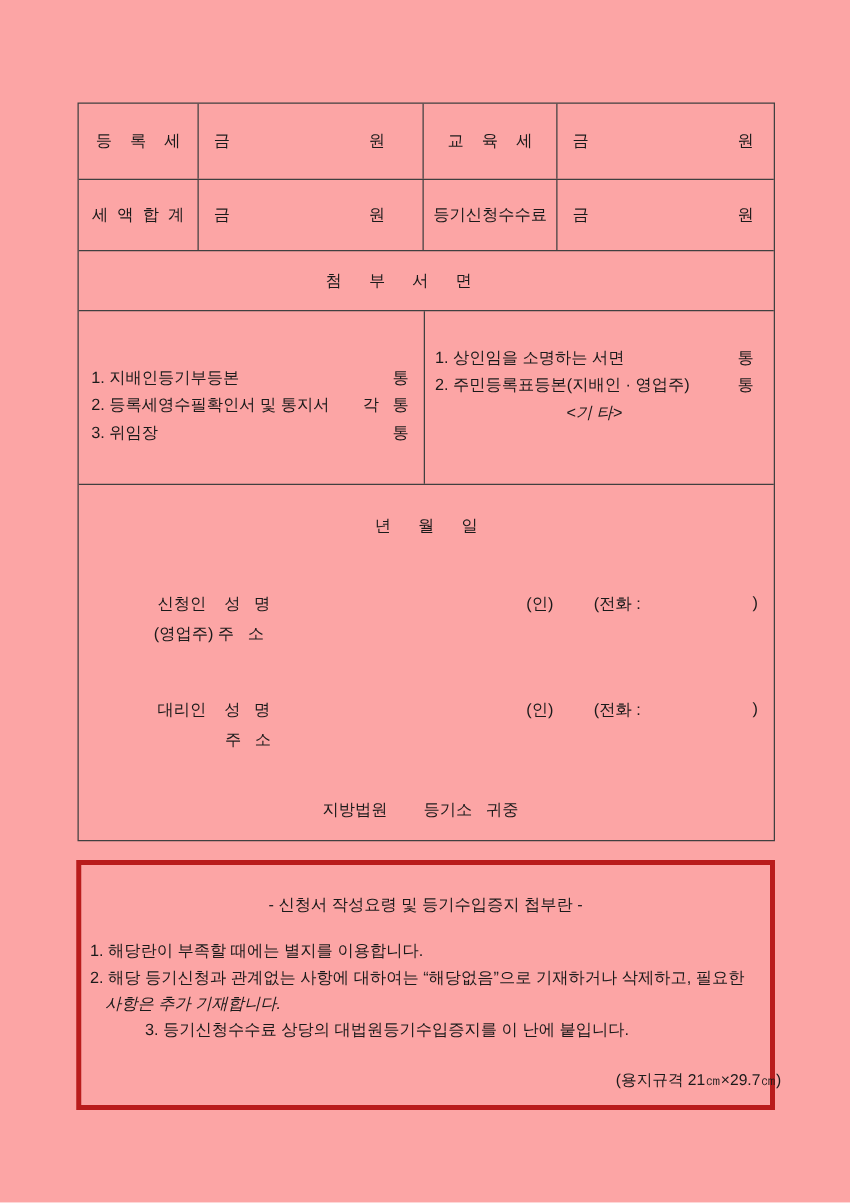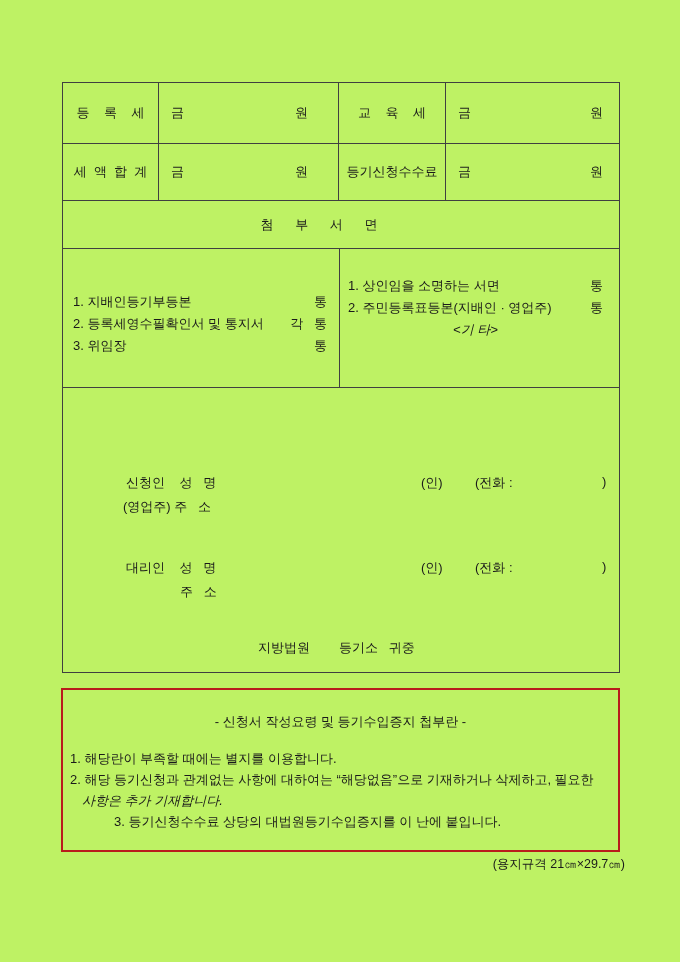--- a/index.html
+++ b/index.html
@@ -2,21 +2,21 @@
 <html><head>
 <meta charset="utf-8">
 <style>
   html,body{margin:0;padding:0;background:#ffffff;}
   body{
     width:680px;height:962px;
     font-family:"Liberation Sans","DejaVu Sans",sans-serif;
     font-size:13px;color:#1a1a1a;
     -webkit-font-smoothing:antialiased;
   }
-  .page{position:relative;width:680px;height:962px;background:#bef264;overflow:hidden;}
+  .page{position:relative;width:680px;height:962px;background:#fca5a5;overflow:hidden;}
   *{box-sizing:border-box;}
 
   
   .main-table{
     position:absolute;left:62px;top:82px;width:558px;height:591px;
     border:1px solid #404040;display:flex;flex-direction:column;
   }
   .trow{display:flex;border-bottom:1px solid #404040;}
   .trow.r1{height:61px;}
   .trow.r2{height:57px;}
@@ -55,22 +55,22 @@
   .applicant-sub{left:60px;top:110px;}
   .agent-label{left:63px;top:171px;}
   .agent-stamp{left:358px;top:171px;}
   .agent-phone-open{left:412px;top:171px;}
   .agent-phone-close{left:539px;top:171px;}
   .agent-sub{left:117px;top:195px;}
   .court-line{left:195px;top:251px;}
 
   
   .notes-box{
-    position:absolute;left:61px;top:688px;width:559px;height:164px;
-    border:2px solid #b91c1c;
+    position:absolute;left:61px;top:688px;width:559px;height:200px;
+    border:4px solid #b91c1c;
   }
   .note-abs{position:absolute;white-space:pre;}
   .notes-title{left:0;right:0;top:23px;text-align:center;}
   .note-l1{left:7px;top:60px;}
   .note-l2{left:7px;top:81px;}
   .note-l2b{left:19px;top:102px;font-style:italic;}
   .note-l3{left:7px;top:123px;margin-left:44px;}
 
   
   .paper-spec{position:absolute;top:856px;right:55px;white-space:pre;font-size:12.5px;}
@@ -144,20 +144,21 @@
         </div>
         <div class="attach-line">
           <span>2. 주민등록표등본(지배인 · 영업주)</span>
           <span>통</span>
         </div>
         <div class="etc-line">&lt;기 타&gt;</div>
       </div>
     </div>
 
     <div class="trow r5">
+      <div class="sig-abs sig-date">년      월      일</div>
 
       <span class="sig-abs applicant-label">신청인    성   명</span>
       <span class="sig-abs applicant-stamp">(인)</span>
       <span class="sig-abs applicant-phone-open">(전화 :</span>
       <span class="sig-abs applicant-phone-close">)</span>
       <span class="sig-abs applicant-sub">(영업주) 주   소</span>
 
       <span class="sig-abs agent-label">대리인    성   명</span>
       <span class="sig-abs agent-stamp">(인)</span>
       <span class="sig-abs agent-phone-open">(전화 :</span>

